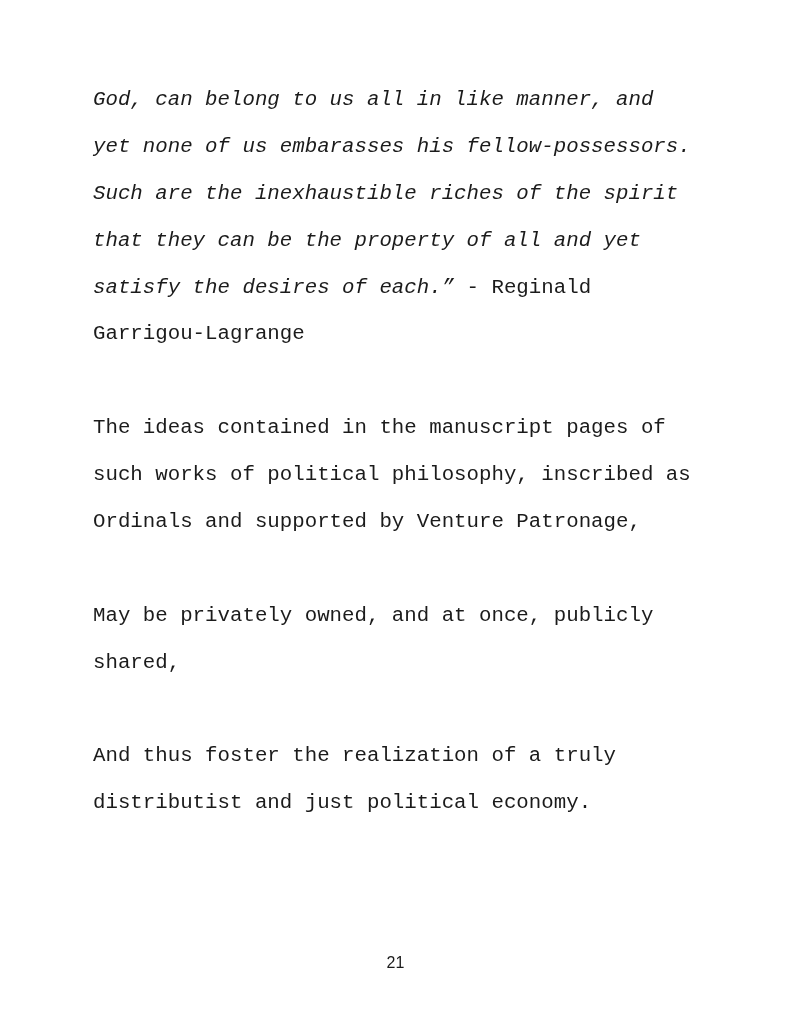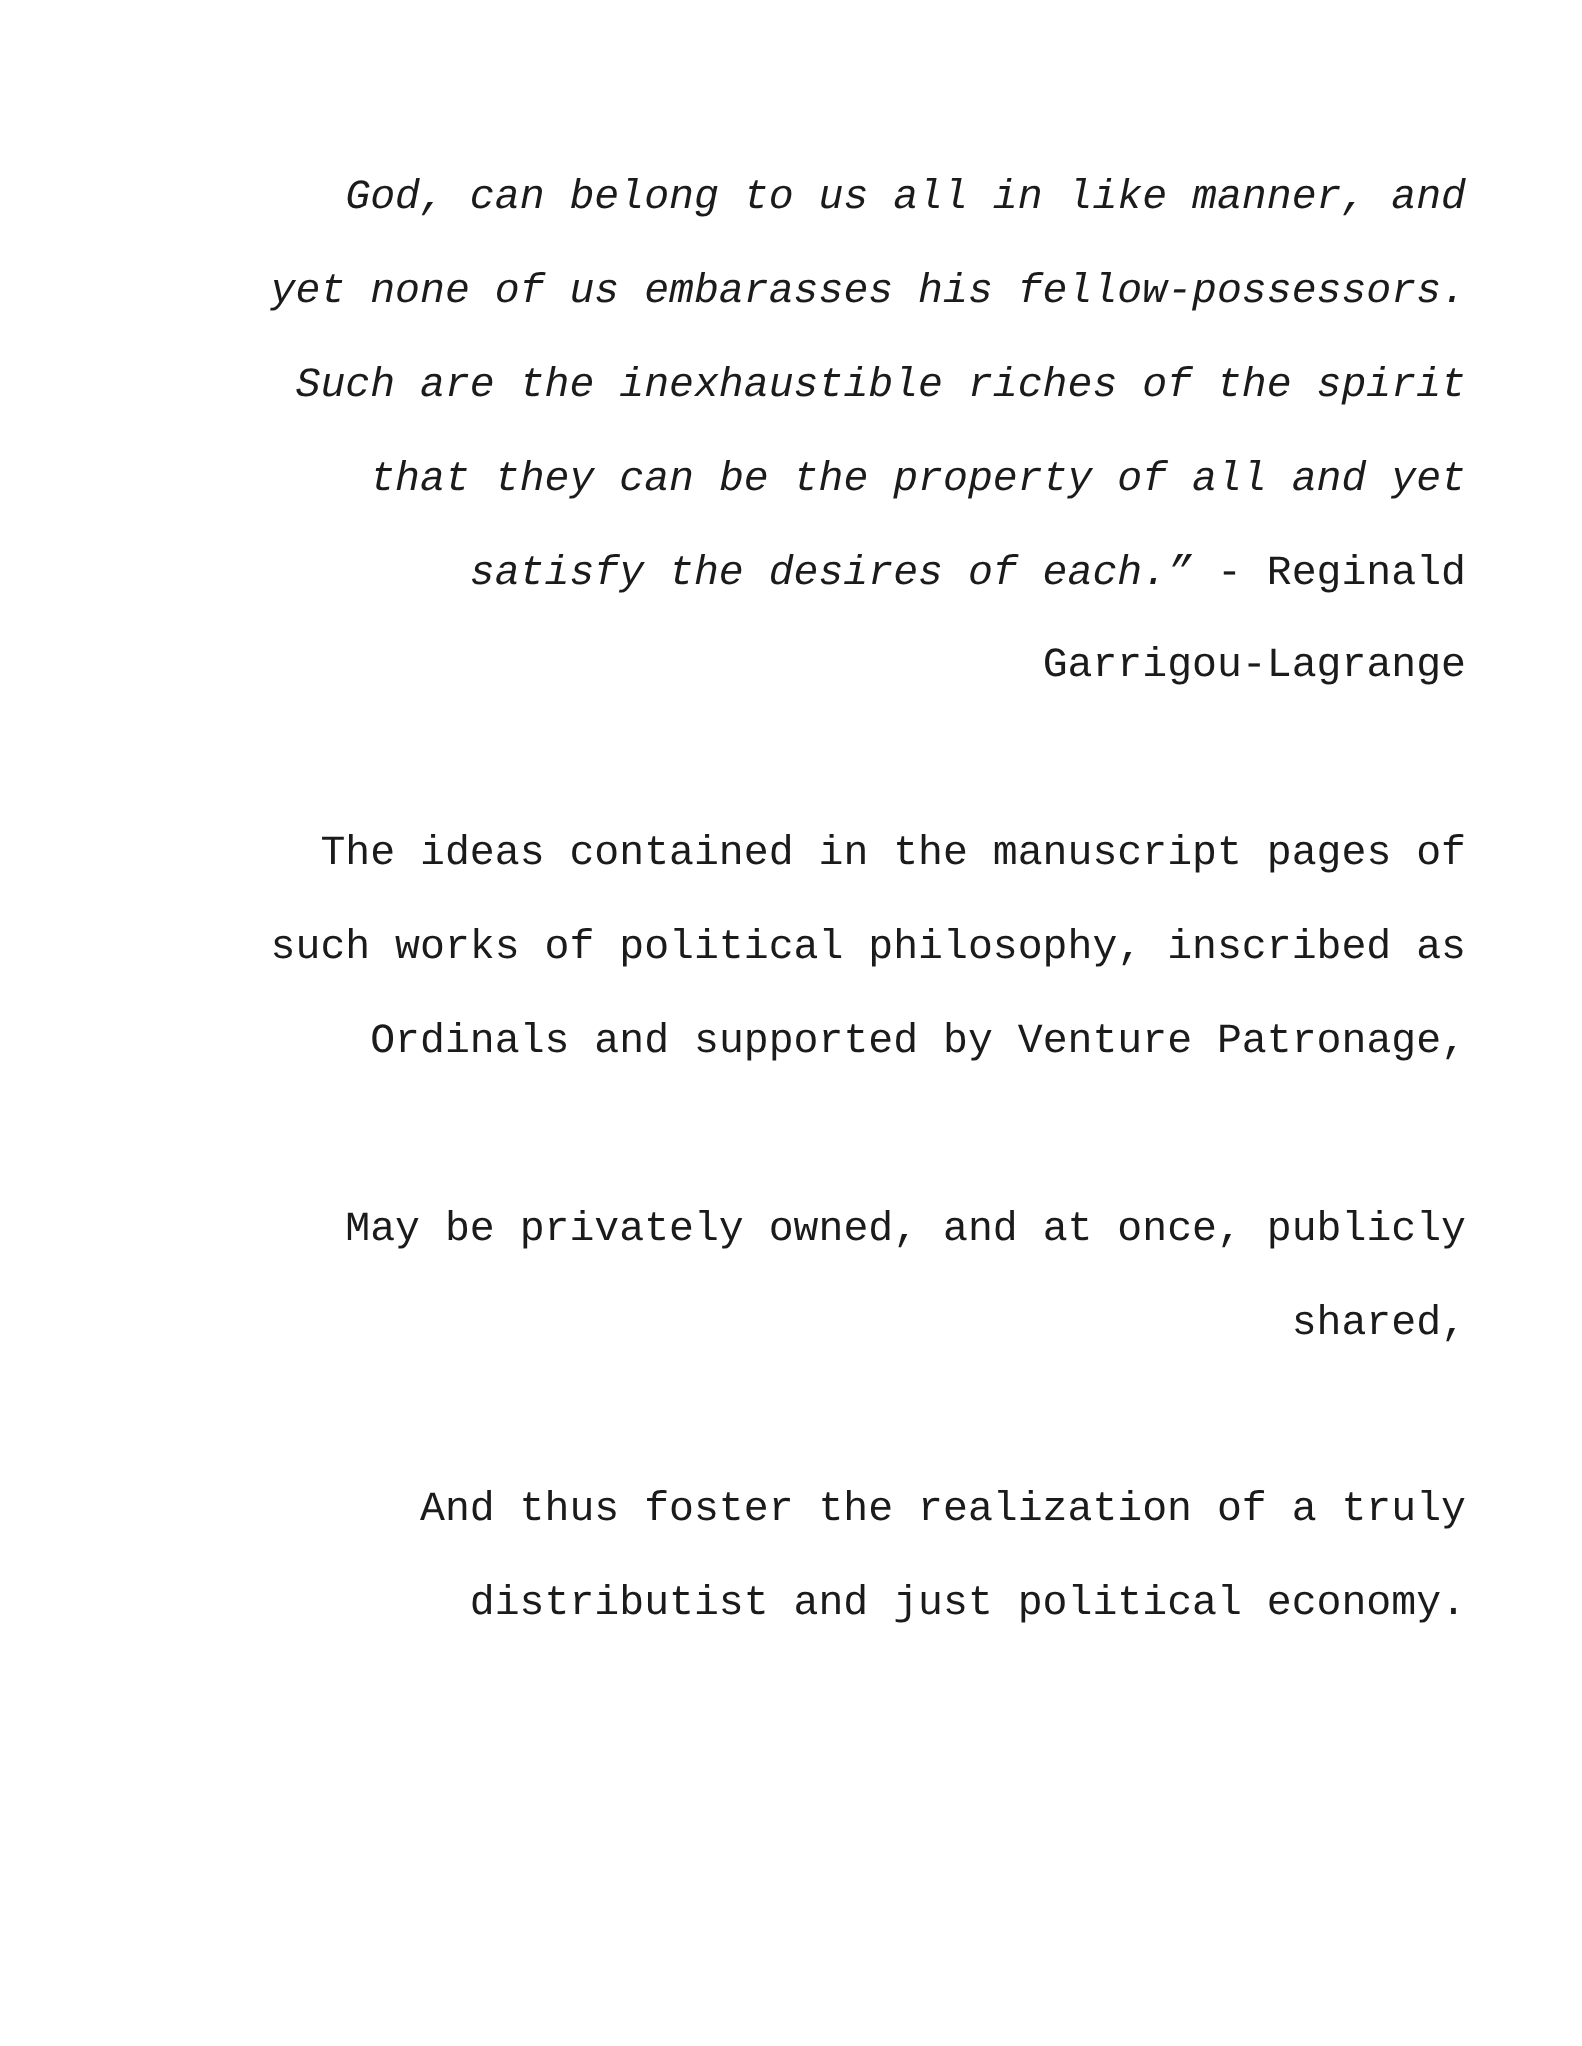--- a/index.html
+++ b/index.html
@@ -23,21 +23,20 @@
     font-size: 20.75px;
     line-height: 46.9px;
     color: #1b1b1b;
     white-space: pre;
   }
   .paragraph {
     margin: 0 0 46.9px 0;
   }
   .line {
     height: 46.9px;
-    text-align: right;
   }
   .seg.italic {
     font-style: italic;
   }
   .page-number {
     position: absolute;
     top: 953px;
     left: 0;
     width: 100%;
     text-align: center;
@@ -45,13 +44,14 @@
     font-size: 16px;
     line-height: 20px;
     color: #1b1b1b;
   }
 </style>
 </head>
 <body>
 
 <div class="page">
   <div class="text-block" style="color: rgb(27, 27, 27);"><div class="paragraph"><div class="line"><span class="seg italic">God, can belong to us all in like manner, and</span></div><div class="line"><span class="seg italic">yet none of us embarasses his fellow-possessors.</span></div><div class="line"><span class="seg italic">Such are the inexhaustible riches of the spirit</span></div><div class="line"><span class="seg italic">that they can be the property of all and yet</span></div><div class="line"><span class="seg italic">satisfy the desires of each.”</span><span class="seg"> - Reginald</span></div><div class="line"><span class="seg">Garrigou-Lagrange</span></div></div><div class="paragraph"><div class="line"><span class="seg">The ideas contained in the manuscript pages of</span></div><div class="line"><span class="seg">such works of political philosophy, inscribed as</span></div><div class="line"><span class="seg">Ordinals and supported by Venture Patronage,</span></div></div><div class="paragraph"><div class="line"><span class="seg">May be privately owned, and at once, publicly</span></div><div class="line"><span class="seg">shared,</span></div></div><div class="paragraph"><div class="line"><span class="seg">And thus foster the realization of a truly</span></div><div class="line"><span class="seg">distributist and just political economy.</span></div></div></div>
+  <div class="page-number">21</div>
 </div>
 
 </body></html>

